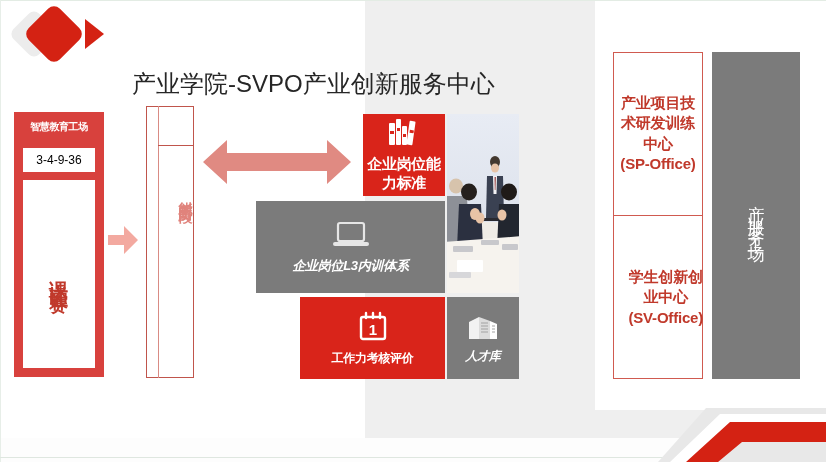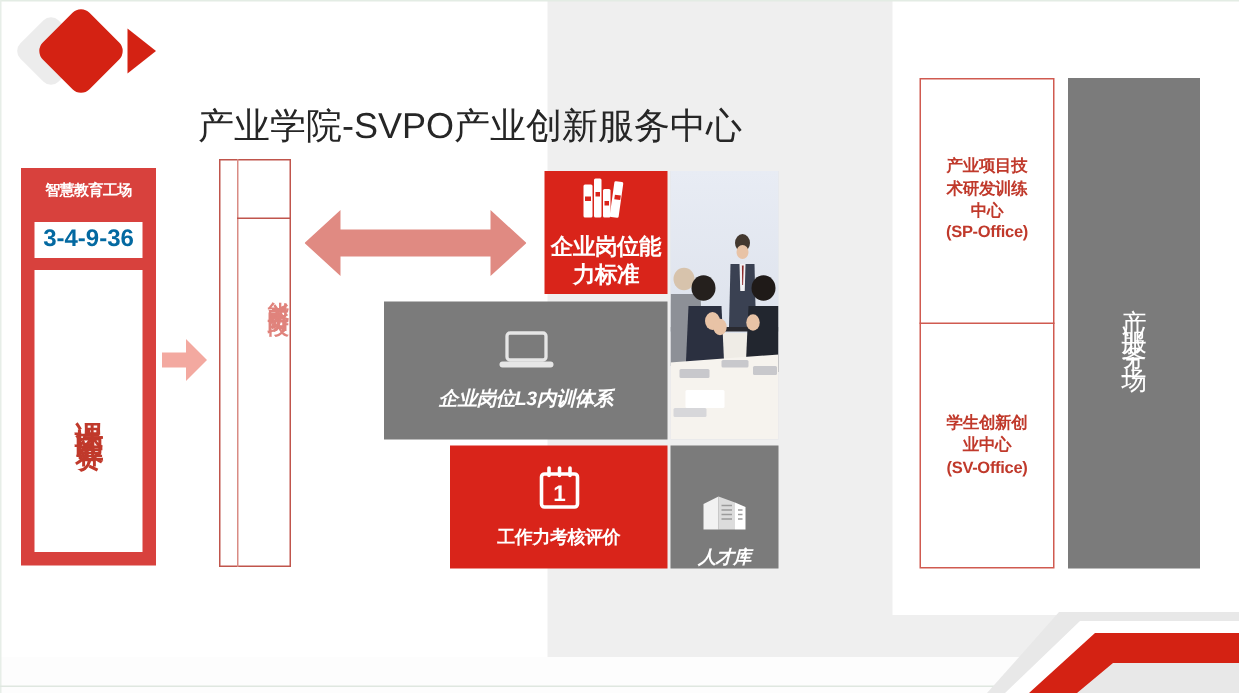--- a/index.html
+++ b/index.html
@@ -77,21 +77,21 @@
     position:absolute;left:14px;top:112px;width:90px;height:265px;
     background:#d8413d;
   }
   .left-card-title{
     position:absolute;left:0;top:8px;width:90px;text-align:center;
     color:#ffffff;font-size:10px;font-weight:bold;letter-spacing:-0.4px;
   }
   .left-badge{
     position:absolute;left:9px;top:36px;width:72px;height:24px;
     background:#ffffff;display:flex;align-items:center;justify-content:center;
-    color:#0369a1;font-size:16px;font-weight:bold;
+    color:#000000;font-size:12px;font-weight:normal;
   }
   .left-inner{
     position:absolute;left:9px;top:68px;width:72px;height:188px;
     background:#ffffff;display:flex;align-items:center;justify-content:center;
   }
   .left-inner-text{
     writing-mode:vertical-rl;
     font-size:19px;font-weight:bold;color:#c0392b;letter-spacing:4px;
     line-height:1;
   }
@@ -135,46 +135,46 @@
     text-align:center;color:#ffffff;font-size:15px;line-height:1.25;
     font-style:italic;font-weight:bold;letter-spacing:-0.3px;
   }
 
   .tile-std{left:363px;top:114px;width:82px;height:82px;background:#d9241a;}
   .tile-std .lbl{font-style:normal;}
   .tile-l3{left:256px;top:201px;width:189px;height:92px;background:#7b7b7b;}
   .tile-l3 .lbl{font-size:13px;}
   .tile-eval{left:300px;top:297px;width:145px;height:82px;background:#d9241a;}
   .tile-eval .lbl{font-style:normal;font-size:12px;}
-  .tile-talent{left:447px;top:297px;width:72px;height:82px;background:#7b7b7b;justify-content:flex-end;}
+  .tile-talent{left:447px;top:297px;width:72px;height:82px;background:#7b7b7b;}
   .tile-talent .lbl{font-size:12px;}
 
   
   .photo{
     position:absolute;left:447px;top:114px;width:72px;height:179px;
     overflow:hidden;background:#dfe3ea;
   }
   .photo svg{display:block;}
 
   
   .right-box{
     position:absolute;left:613px;top:52px;width:90px;height:327px;
     border:1px solid #d05a50;box-sizing:border-box;background:#ffffff;
   }
   .right-box-divider{
     position:absolute;left:613px;top:215px;width:90px;height:1px;background:#d05a50;
   }
   .right-cell{
     position:absolute;left:613px;width:90px;
     display:flex;align-items:center;justify-content:center;
-    text-align:center;color:#c0392b;font-size:11px;font-weight:bold;line-height:1.35;
+    text-align:center;color:#c0392b;font-size:15px;font-weight:bold;line-height:1.35;
     letter-spacing:-0.2px;
   }
   .right-cell-1{top:52px;height:163px;}
-  .right-cell-2{top:216px;height:163px;}
+  .right-cell-2{top:216px;height:163px;justify-content:flex-end;}
 
   .right-gray{
     position:absolute;left:712px;top:52px;width:88px;height:327px;background:#7b7b7b;
   }
   .right-gray-text{
     position:absolute;left:712px;top:52px;width:88px;height:327px;
     display:flex;align-items:center;justify-content:center;
   }
   .right-gray-text span{
     writing-mode:vertical-rl;color:#ffffff;font-size:17px;letter-spacing:8px;

